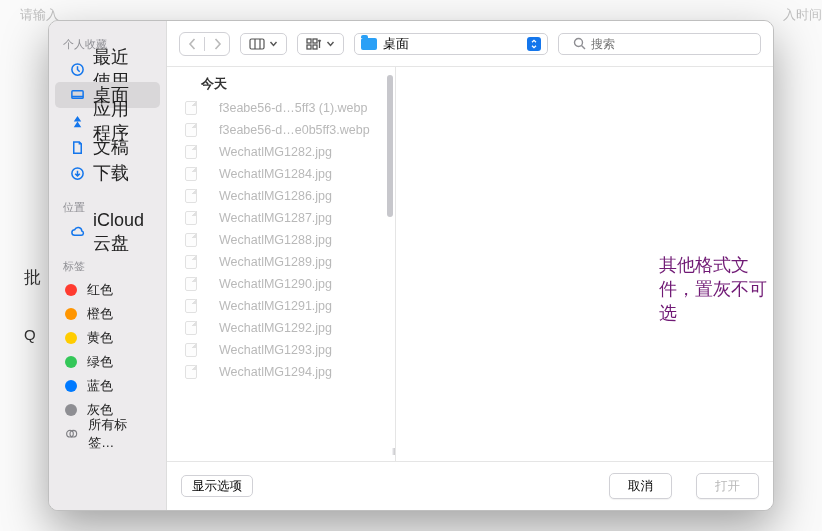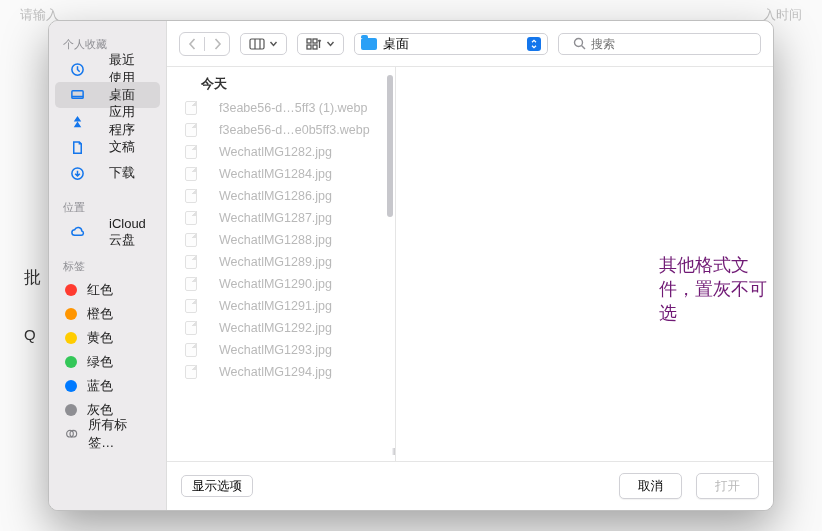--- a/index.html
+++ b/index.html
@@ -2,21 +2,21 @@
 <html><head>
 <meta charset="utf-8">
 <style>
 *{box-sizing:border-box;margin:0;padding:0;font-family:-apple-system,"Helvetica Neue",Arial,sans-serif;}
 html,body{width:822px;height:531px;overflow:hidden;background:#fff;}
 .bg{position:absolute;inset:0;background:#fafafa;}
 .bg .cell{position:absolute;color:#bfbfbf;font-size:13px;}
 .dialog{position:absolute;left:48px;top:20px;width:726px;height:491px;background:#f4f2f3;border:1px solid #bfbfbf;border-radius:10px;box-shadow:0 18px 45px rgba(0,0,0,.35);display:flex;overflow:hidden;}
 .sidebar{width:148px;background:#edebed;padding:10px 0 8px;display:flex;flex-direction:column;overflow:hidden;}
 .section-label{font-size:11px;color:#8e8e93;padding:6px 14px 4px;}
-.side-item{display:flex;align-items:center;gap:24px;height:26px;padding:0 14px;font-size:13px;color:#222;border-radius:5px;margin:0 6px;}
+.side-item{display:flex;align-items:center;gap:8px;height:26px;padding:0 14px;font-size:18px;color:#222;border-radius:5px;margin:0 6px;}
 .side-item.selected{background:#d9d7d9;}
 .side-item .ico{width:16px;height:16px;display:flex;align-items:center;justify-content:center;flex:0 0 16px;}
 .side-item .ico svg{width:15px;height:15px;stroke:#1476ec;fill:none;stroke-width:1.6;}
 .tag-dot{width:12px;height:12px;border-radius:50%;flex:0 0 12px;}
 .tag-item{display:flex;align-items:center;gap:10px;height:24px;padding:0 16px;font-size:13px;color:#222;}
 .main{flex:1;display:flex;flex-direction:column;background:#fff;border-left:1px solid #ddd;}
 .toolbar{height:46px;display:flex;align-items:center;gap:10px;padding:0 12px;border-bottom:1px solid #e5e5e5;}
 .seg{display:flex;align-items:center;border:1px solid #d1d1d6;border-radius:6px;overflow:hidden;background:#fff;height:24px;}
 .seg button{width:24px;height:100%;background:transparent;border:none;display:flex;align-items:center;justify-content:center;padding:0;}
 .seg .sep{width:1px;height:14px;background:#d1d1d6;}
@@ -34,33 +34,33 @@
 .dividerV{position:absolute;left:228px;top:0;bottom:0;width:1px;background:#e5e5e5;}
 .col1{width:228px;display:flex;flex-direction:column;overflow:hidden;padding-right:8px;}
 .col1 .scroll{position:absolute;width:6px;background:#c7c7cc;border-radius:3px;right:1px;left:220px;top:8px;height:142px;}
 .group-head{font-size:13px;font-weight:600;color:#333;padding:8px 0 4px 34px;}
 .file-row{display:flex;align-items:center;height:22px;padding-left:18px;font-size:12.5px;color:#b9b9b9;gap:22px;}
 .file-row .page-ico{width:12px;height:14px;background:#fdfdfd;border:1px solid #d5d5d5;border-radius:2px;position:relative;opacity:.7;}
 .file-row .page-ico::after{content:"";position:absolute;right:-1px;top:-1px;width:5px;height:5px;background:linear-gradient(135deg,transparent 49%,#d5d5d5 50%);}
 .col2{flex:1;position:relative;}
 .handle{position:absolute;left:225px;bottom:4px;font-size:9px;letter-spacing:-2px;color:#c0c0c5;user-select:none;}
 .annot{position:absolute;color:#701a75;font-size:18px;left:264px;top:186px;font-family:"PingFang SC","Hiragino Sans GB",sans-serif;}
-.footer{height:48px;display:flex;align-items:center;padding:0 14px;gap:14px;}
+.footer{height:48px;display:flex;align-items:center;padding:0 14px;gap:24px;}
 .footer .options{border:1px solid #d1d1d6;background:#fff;border-radius:5px;height:22px;padding:0 10px;font-size:12.5px;display:flex;align-items:center;}
 .footer .spacer{flex:1;}
 .footer .btn{border:1px solid #d1d1d6;background:#fff;border-radius:5px;height:22px;padding:12px 18px;font-size:12.5px;display:flex;align-items:center;box-shadow:0 1px 1px rgba(0,0,0,.05);}
 .footer .btn.disabled{color:#b9b9b9;}
 svg{display:block;}
 </style>
 </head>
 <body>
 
 <div class="bg">
   <span class="cell" style="left:20px;top:6px;">请输入</span>
-  <span class="cell" style="right:20px;top:6px;">入时间</span>
+  <span class="cell" style="right:0;top:6px;">入时间</span>
   <span class="cell" style="left:24px;top:266px;font-size:17px;color:#333;">批</span>
   <span class="cell" style="left:24px;top:326px;font-size:15px;color:#333;">Q</span>
 </div>
 
 <div class="dialog">
   <div class="sidebar">
     <div class="section-label">个人收藏</div>
     <div class="side-item">
       <span class="ico">
           <svg viewBox="0 0 16 16">

